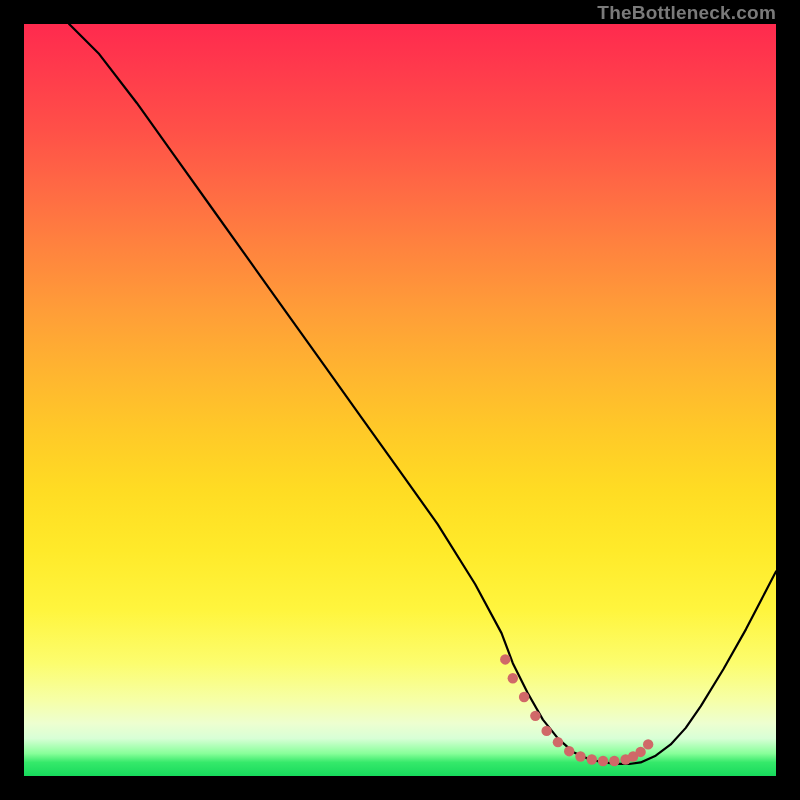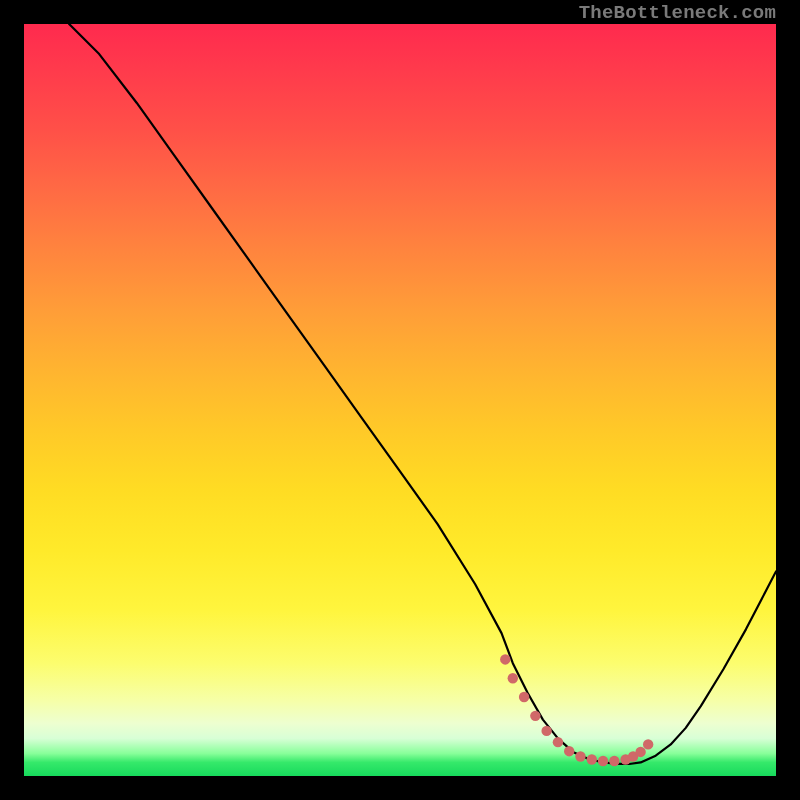--- a/index.html
+++ b/index.html
@@ -59,21 +59,21 @@
     top: 0;
     left: 0;
     width: 752px;
     height: 752px;
     pointer-events: none;
   }
   .watermark {
     position: absolute;
     top: 2px;
     right: 24px;
-    font-family: Liberation Mono, monospace;
+    font-family: Liberation Sans, sans-serif;
     font-size: 19px;
     font-weight: 700;
     color: #7a7a7a;
     letter-spacing: 0.2px;
     user-select: none;
   }
 </style>
 </head>
 <body>
 

